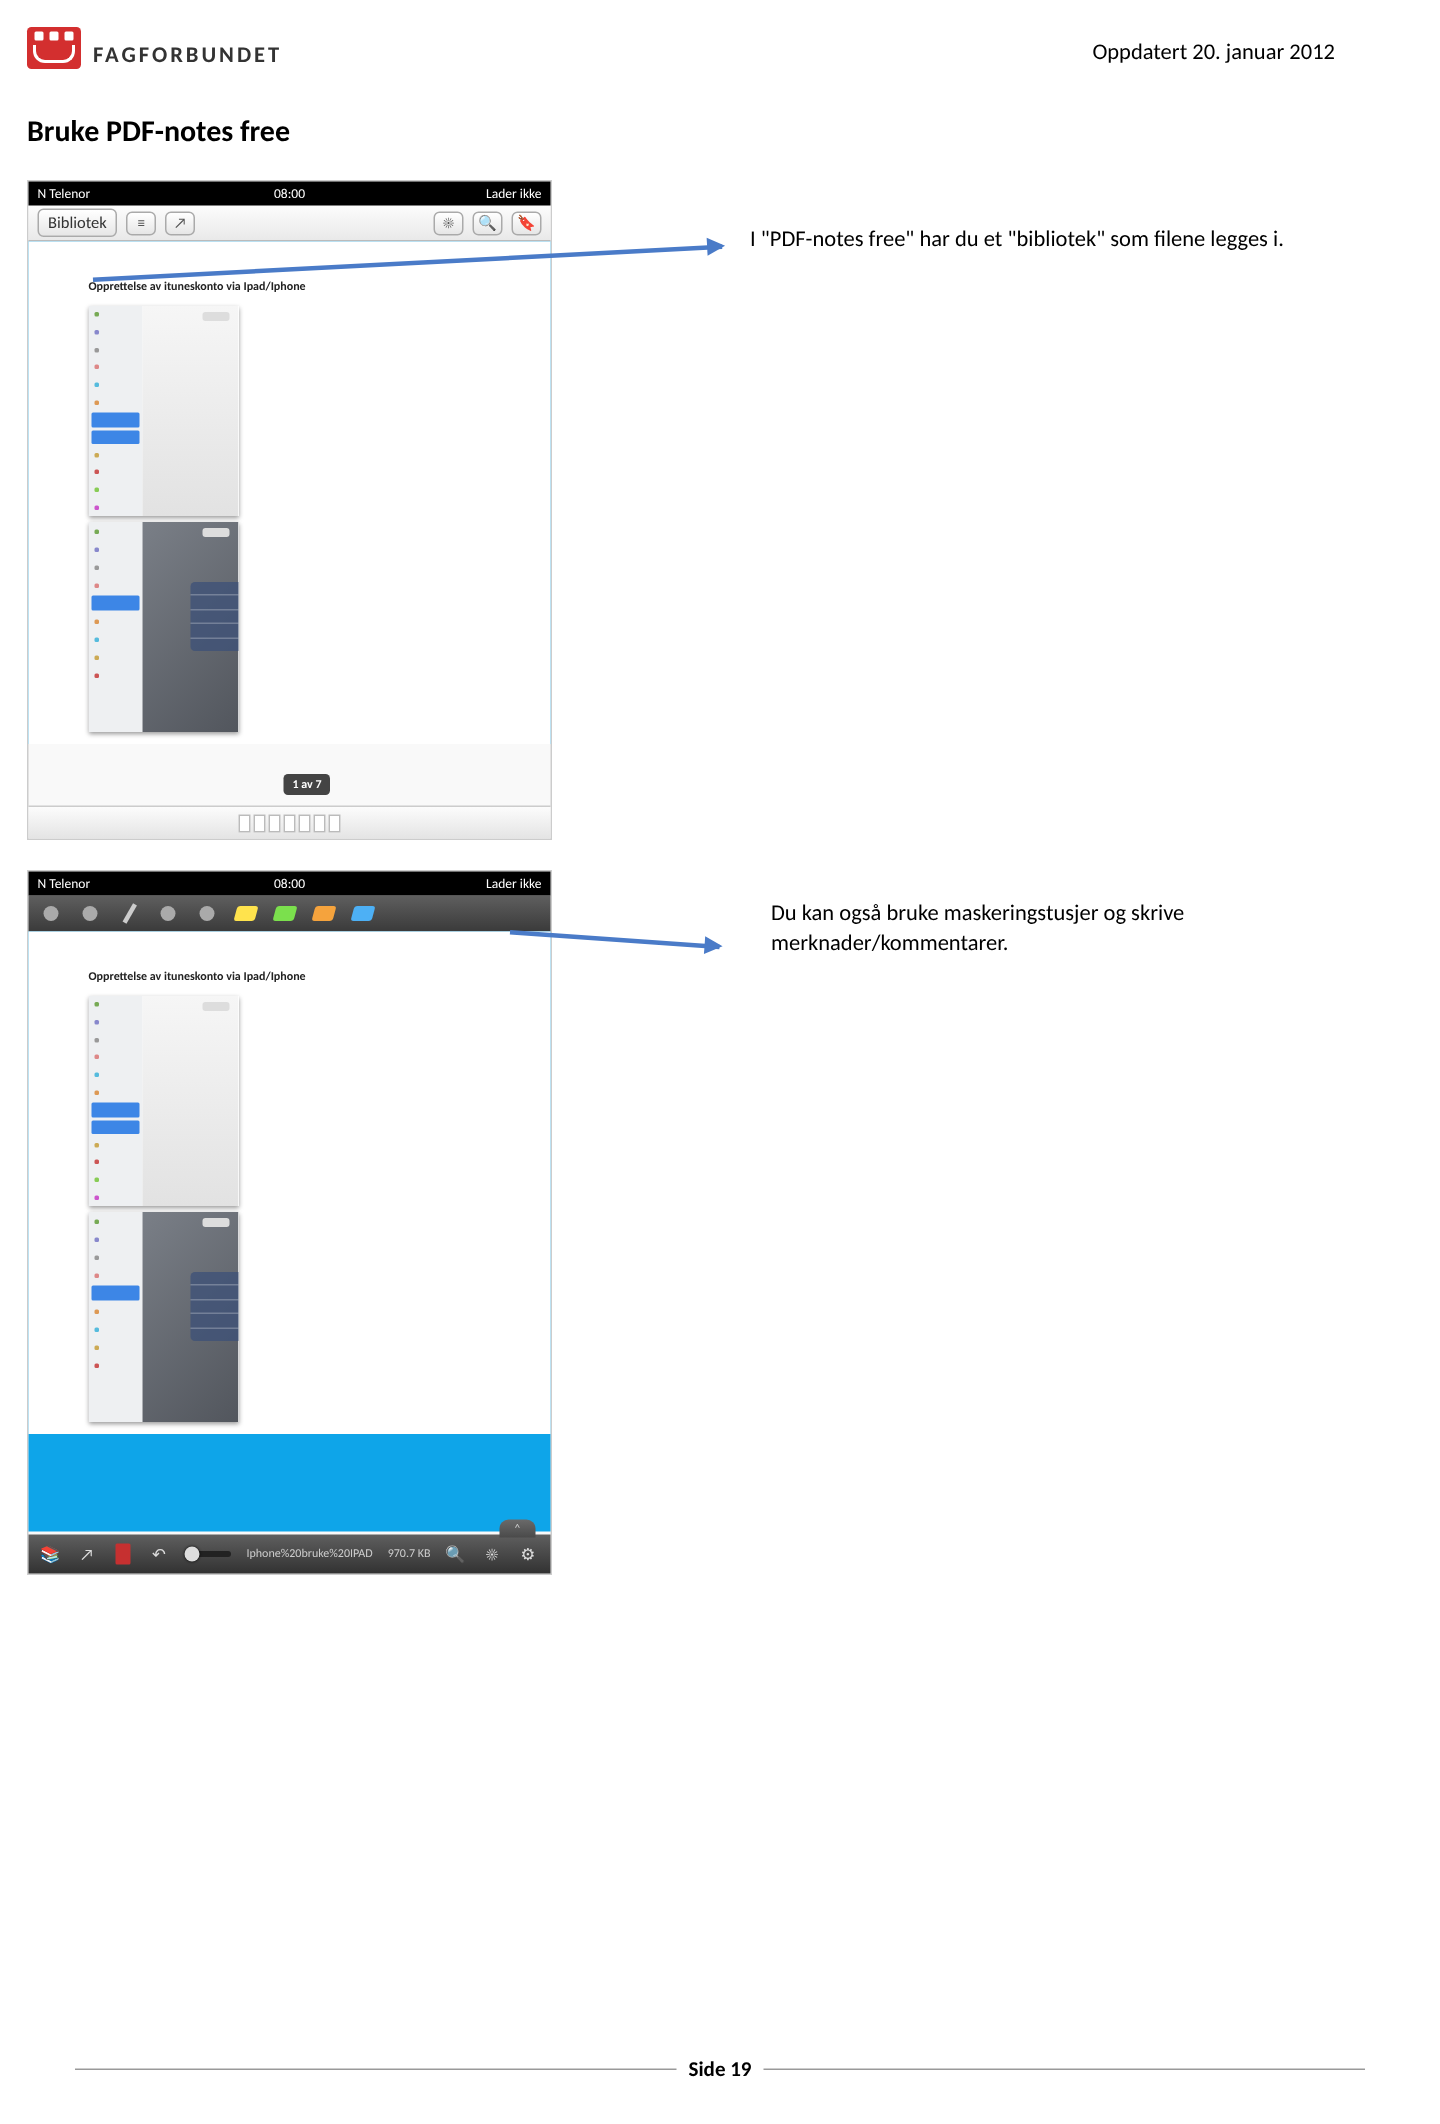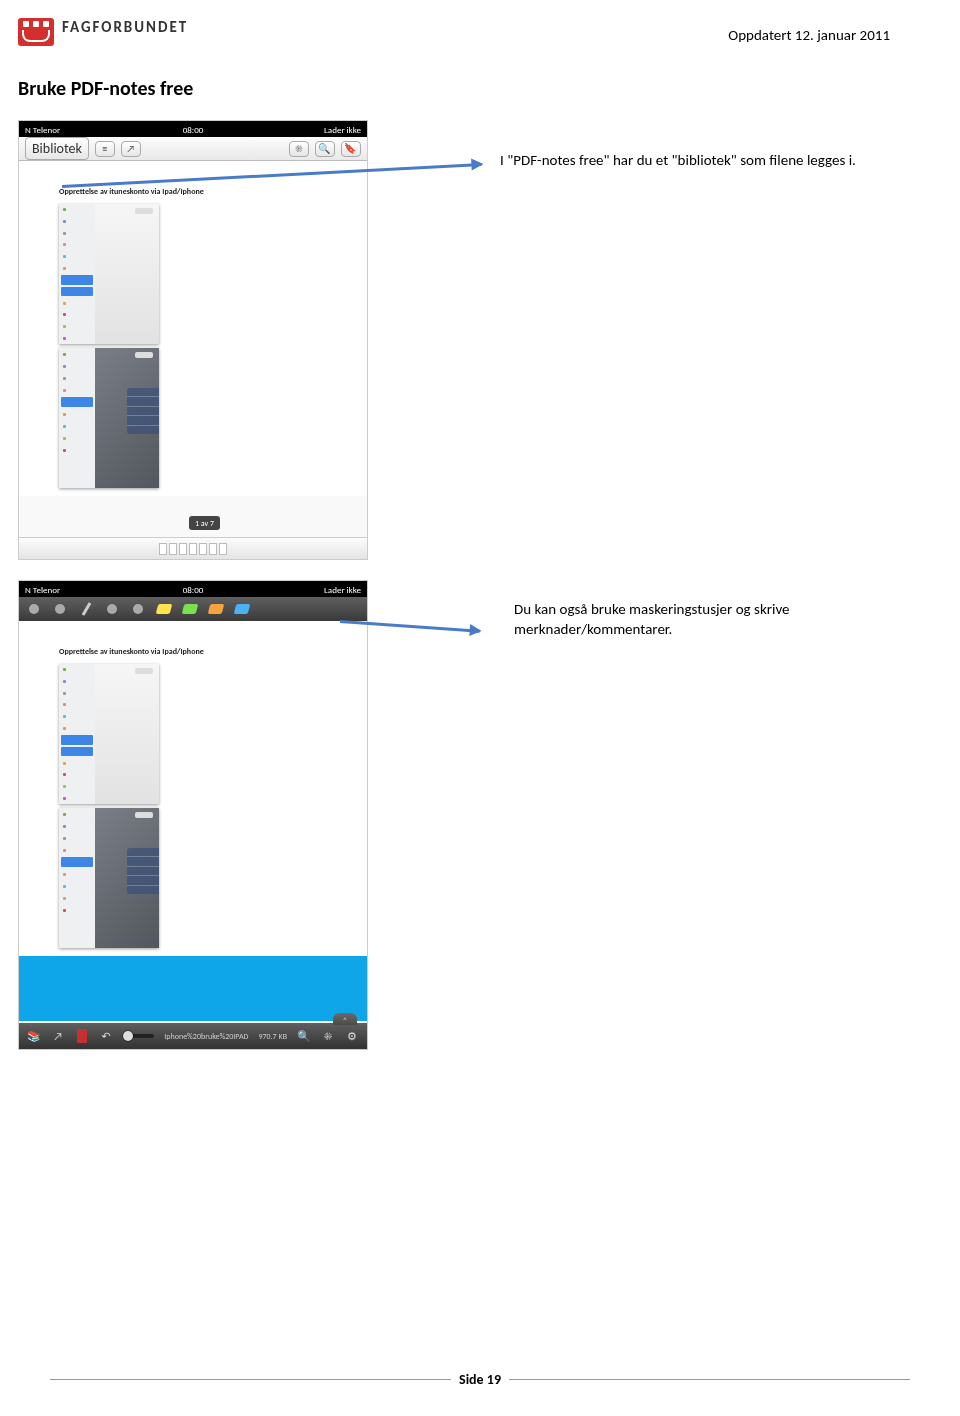--- a/index.html
+++ b/index.html
@@ -12,21 +12,21 @@
     color: #000;
   }
   .header {
     display: flex;
     justify-content: space-between;
     align-items: flex-start;
     padding: 18px 70px 0 18px;
   }
   .logo {
     display: flex;
-    align-items: flex-start;
+    align-items: flex-end;
     gap: 8px;
   }
   .logo-icon {
     width: 36px;
     height: 28px;
     background: #d32f2f;
     border-radius: 3px;
     position: relative;
   }
   .logo-icon::before {
@@ -104,21 +104,21 @@
     padding: 0 6px;
     gap: 6px;
     font-size: 10px;
     color: #333;
   }
   .toolbar-light .btn {
     padding: 2px 6px;
     border: 1px solid #aaa;
     border-radius: 4px;
     background: linear-gradient(#fff,#e6e6e6);
-    font-size: 14px;
+    font-size: 11px;
   }
   .toolbar-light .icon-sq {
     width: 20px; height: 16px;
     border: 1px solid #aaa;
     border-radius: 4px;
     background: linear-gradient(#fff,#e6e6e6);
     display:flex; align-items:center; justify-content:center;
     font-size: 10px; color:#555;
   }
   .toolbar-light .spacer { flex: 1; }
@@ -188,21 +188,21 @@
   }
   .popup .row {
     flex:1; border-bottom:1px solid rgba(255,255,255,.25);
   }
   .popup .row:last-child{border-bottom:none;}
 
   .page-badge {
     position:absolute;
     left: 170px; top: 395px;
     background:#444; color:#fff;
-    font-size:8px; padding:2px 6px; border-radius:3px;
+    font-size:8px; padding:2px 6px; border-radius:3px;font-weight:bold;
   }
 
   .bottom-bar {
     position:absolute; bottom:0; left:0; right:0;
     height: 22px;
     background: linear-gradient(#fcfcfc,#e4e4e4);
     border-top:1px solid #ccc;
     display:flex; align-items:center; justify-content:center;
   }
   .mini-pages {
@@ -323,21 +323,21 @@
   }
 </style>
 </head>
 <body>
 
 <div class="header">
   <div class="logo">
     <div class="logo-icon"></div>
     <span class="logo-text">FAGFORBUNDET</span>
   </div>
-  <div class="date-text">Oppdatert 12. januar 2011</div>
+  <div class="date-text">Oppdatert 20. januar 2012</div>
 </div>
 
 <div class="heading">Bruke PDF-notes free</div>
 
 <div class="shot shot1">
   <div class="statusbar statusbar-rel">
     <span>N Telenor</span>
     <span class="center">08:00</span>
     <span>Lader ikke</span>
   </div>

